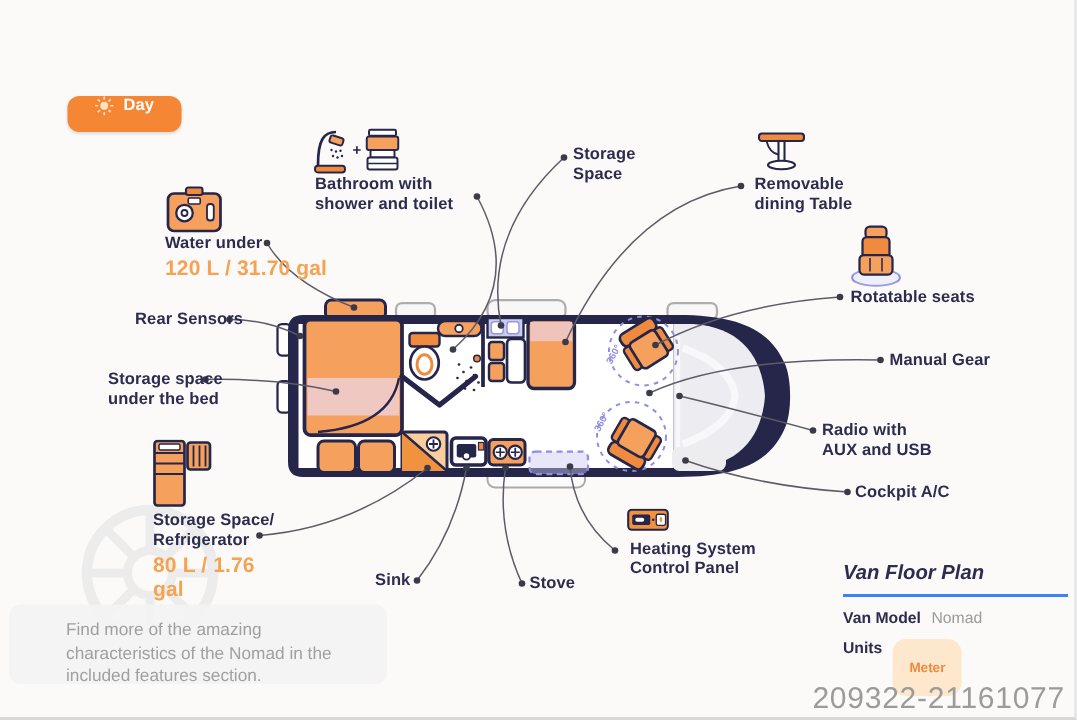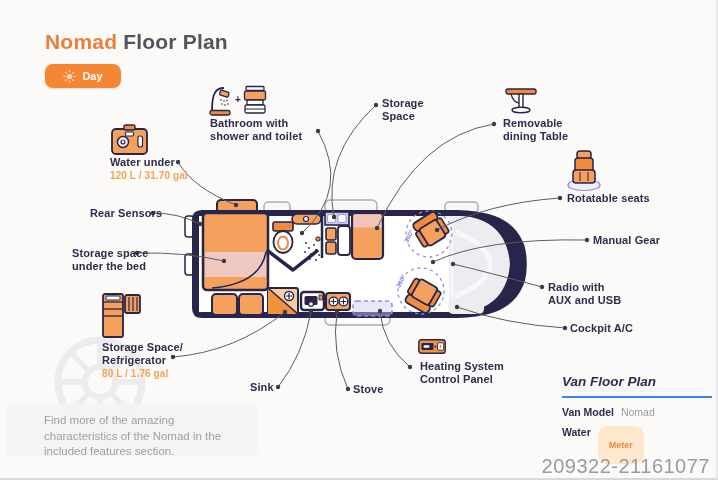--- a/index.html
+++ b/index.html
@@ -16,30 +16,30 @@
   #stage { position:absolute; inset:0; }
   svg.canvas { position:absolute; left:0; top:0; }
 
   .title { position:absolute; left:45px; top:30px; font-size:21px; font-weight:bold; letter-spacing:.2px; }
   .title .accent { color:#e8813b; }
   .title .rest { color:#55545e; }
 
   .day-pill {
     position:absolute; left:45px; top:64px; width:76px; height:24px;
     background:#f58634; border-radius:8px; color:#fff;
-    display:flex; align-items:center; justify-content:center; gap:6px;
+    display:flex; justify-content:center; gap:6px;
     font-size:11px; font-weight:bold; cursor:pointer;
     box-shadow:0 1px 2px rgba(0,0,0,.12);
   }
 
   .lbl {
     position:absolute; font-size:11px; font-weight:bold; color:#2d2c4e;
     line-height:1.18; letter-spacing:.1px;
   }
-  .lbl .val { display:block; color:#f5a253; font-size:10px; margin-top:1px; }
+  .lbl .val { display:block; color:#f5a253; font-size:14px; margin-top:1px; }
 
   .icon { position:absolute; }
 
   .note-box {
     position:absolute; left:6px; top:403px; width:252px; height:53px;
     background:rgba(243,243,243,.93); border-radius:8px;
     color:#a0a0a0; font-size:11.5px; line-height:1.35;
     padding:10px 12px 10px 38px;
   }
 
@@ -230,23 +230,20 @@
         <circle cx="437" cy="230" r="2.2"></circle>
     <circle cx="587" cy="240" r="2.2"></circle>
         <circle cx="433" cy="262" r="2.2"></circle>
     <circle cx="542" cy="287" r="2.2"></circle>
         <circle cx="453" cy="264" r="2.2"></circle>
     <circle cx="565" cy="328" r="2.2"></circle>
         <circle cx="457" cy="307" r="2.2"></circle>
   </g>
 </svg>
 
-<div class="title">
-  <span class="accent">Nomad</span><span class="rest"> Floor Plan</span>
-</div>
 
 <div class="day-pill">
   <svg width="13" height="13" viewBox="0 0 13 13">
     <circle cx="6.5" cy="6.5" r="2.6" fill="#ffe3c4"></circle>
     <g stroke="#ffe3c4" stroke-width="1.1">
       <line x1="6.5" y1="0.4" x2="6.5" y2="2.4"></line>
           <line x1="6.5" y1="10.6" x2="6.5" y2="12.6"></line>
       <line x1="0.4" y1="6.5" x2="2.4" y2="6.5"></line>
           <line x1="10.6" y1="6.5" x2="12.6" y2="6.5"></line>
       <line x1="2.2" y1="2.2" x2="3.6" y2="3.6"></line>
@@ -351,20 +348,20 @@
 
 <div class="note-box">Find more of the amazing characteristics of the Nomad in the included features section.</div>
 
 <div class="panel">
   <h3>Van Floor Plan</h3>
   <div class="row">
     <span class="k">Van Model</span>
     <span class="v">Nomad</span>
   </div>
   <div class="row">
-    <span class="k">Water</span>
+    <span class="k">Units</span>
     <span class="badge">Meter</span>
   </div>
 </div>
 
 <div class="wm-id">209322-21161077</div>
 
 </div>
 
 </body></html>

